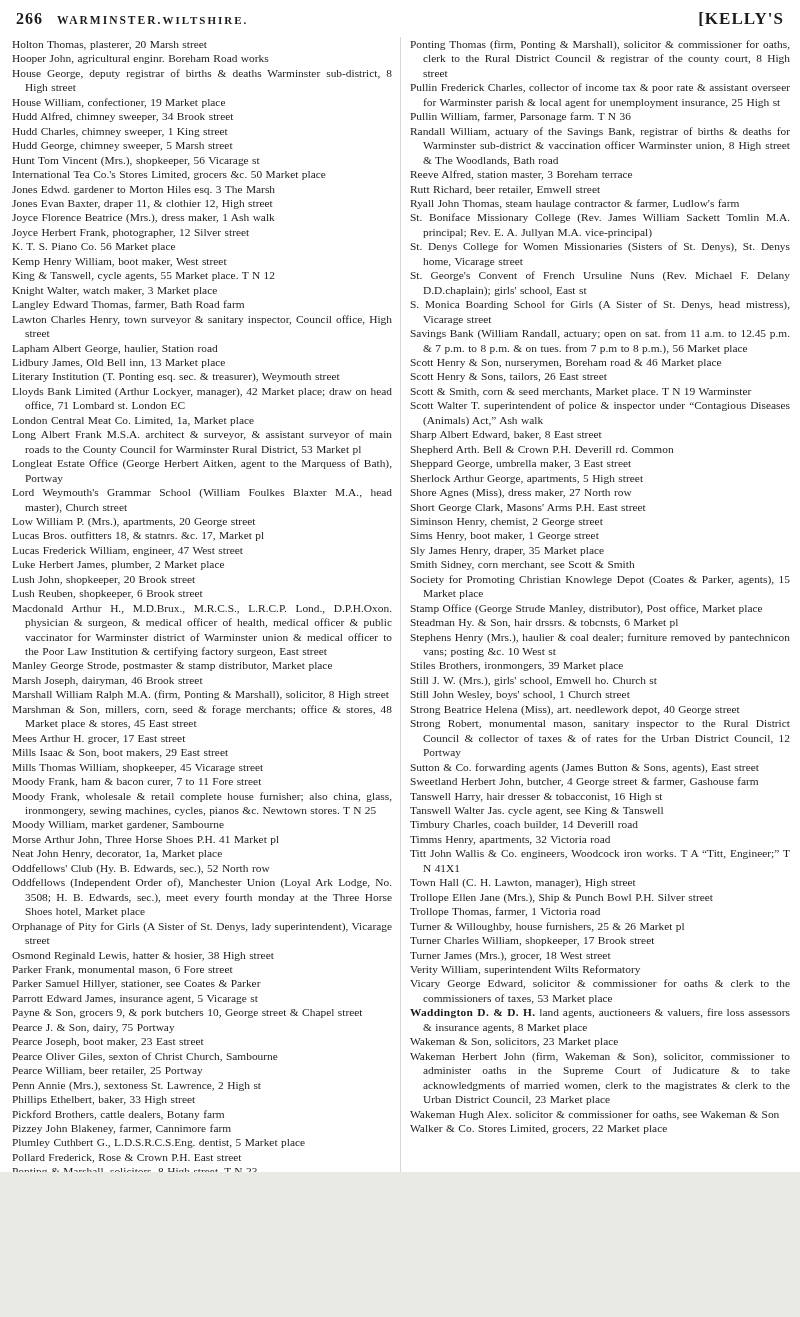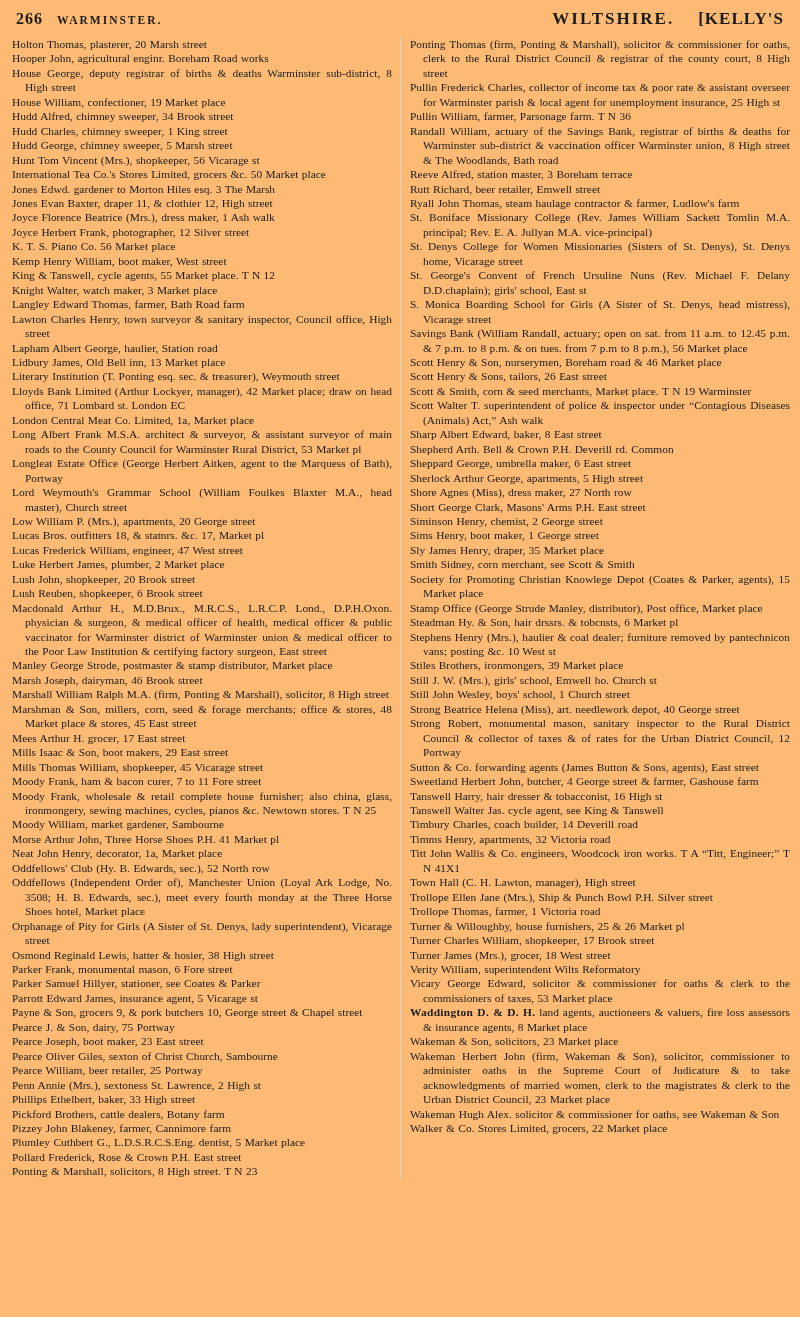--- a/index.html
+++ b/index.html
@@ -3,23 +3,23 @@
 <meta charset="utf-8">
 <style>
   html, body {
     margin: 0;
     padding: 0;
     background: #e9e9e6;
   }
   .page {
     position: relative;
     width: 800px;
-    height: 1317px;
+    height: 1172px;
     margin: 0 auto;
-    background: #fdba74;
+    background: #ffffff;
     color: #1b1b1b;
     font-family: "Liberation Serif", "DejaVu Serif", serif;
     overflow: hidden;
     box-sizing: border-box;
   }
   .page-header {
     display: flex;
     align-items: baseline;
     padding: 9px 16px 2px 16px;
   }
@@ -29,25 +29,25 @@
     letter-spacing: 1px;
   }
   .place-title {
     font-size: 11.5px;
     font-weight: bold;
     letter-spacing: 2px;
     margin-left: 14px;
   }
   .county-title {
     flex: 1;
-    text-align: right;
-    font-size: 17px;
+    text-align: left;
+    font-size: 11px;
     font-weight: bold;
     letter-spacing: 2px;
-    padding-right: 24px;
+    padding-right: 40px;
   }
   .publisher {
     font-size: 17px;
     font-weight: bold;
     letter-spacing: 1px;
   }
   .columns {
     display: flex;
     padding: 6px 10px 0 12px;
     gap: 0;
@@ -160,21 +160,21 @@
         <p class="entry">St. Denys College for Women Missionaries (Sisters of St. Denys), St. Denys home, Vicarage street</p>
         <p class="entry">St. George's Convent of French Ursuline Nuns (Rev. Michael F. Delany D.D.chaplain); girls' school, East st</p>
         <p class="entry">S. Monica Boarding School for Girls (A Sister of St. Denys, head mistress), Vicarage street</p>
         <p class="entry">Savings Bank (William Randall, actuary; open on sat. from 11 a.m. to 12.45 p.m. &amp; 7 p.m. to 8 p.m. &amp; on tues. from 7 p.m to 8 p.m.), 56 Market place</p>
         <p class="entry">Scott Henry &amp; Son, nurserymen, Boreham road &amp; 46 Market place</p>
         <p class="entry">Scott Henry &amp; Sons, tailors, 26 East street</p>
         <p class="entry">Scott &amp; Smith, corn &amp; seed merchants, Market place.  T N 19 Warminster</p>
         <p class="entry">Scott Walter T. superintendent of police &amp; inspector under “Contagious Diseases (Animals) Act,” Ash walk</p>
         <p class="entry">Sharp Albert Edward, baker, 8 East street</p>
         <p class="entry">Shepherd Arth. Bell &amp; Crown P.H. Deverill rd. Common</p>
-        <p class="entry">Sheppard George, umbrella maker, 6 East street</p>
+        <p class="entry">Sheppard George, umbrella maker, 3 East street</p>
         <p class="entry">Sherlock Arthur George, apartments, 5 High street</p>
         <p class="entry">Shore Agnes (Miss), dress maker, 27 North row</p>
         <p class="entry">Short George Clark, Masons' Arms P.H. East street</p>
         <p class="entry">Siminson Henry, chemist, 2 George street</p>
         <p class="entry">Sims Henry, boot maker, 1 George street</p>
         <p class="entry">Sly James Henry, draper, 35 Market place</p>
         <p class="entry">Smith Sidney, corn merchant, see Scott &amp; Smith</p>
         <p class="entry">Society for Promoting Christian Knowlege Depot (Coates &amp; Parker, agents), 15 Market place</p>
         <p class="entry">Stamp Office (George Strude Manley, distributor), Post office, Market place</p>
         <p class="entry">Steadman Hy. &amp; Son, hair drssrs. &amp; tobcnsts, 6 Market pl</p>

